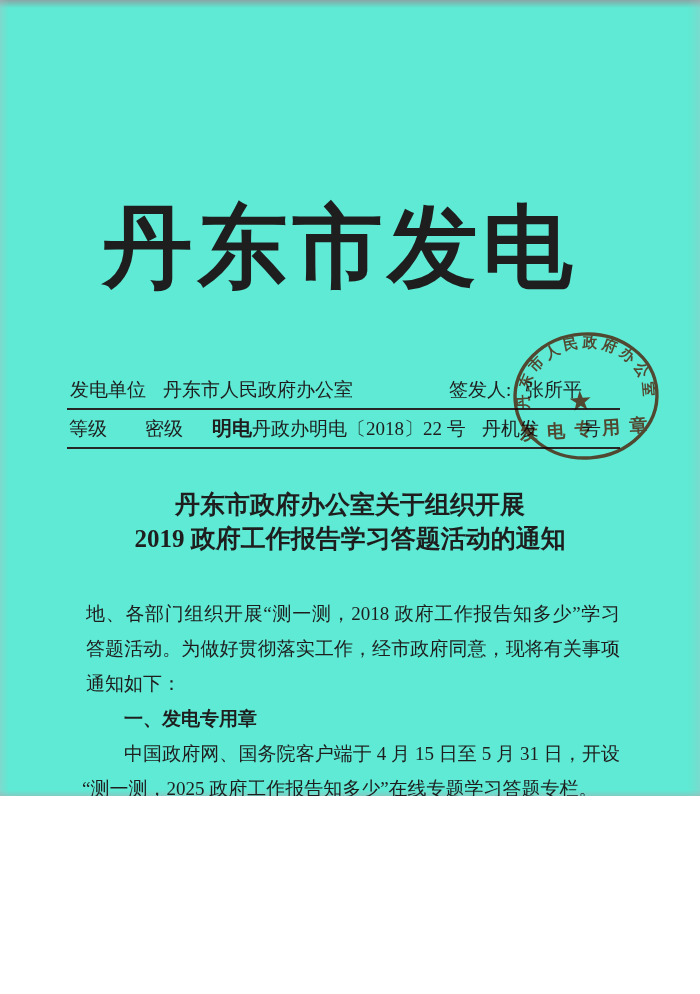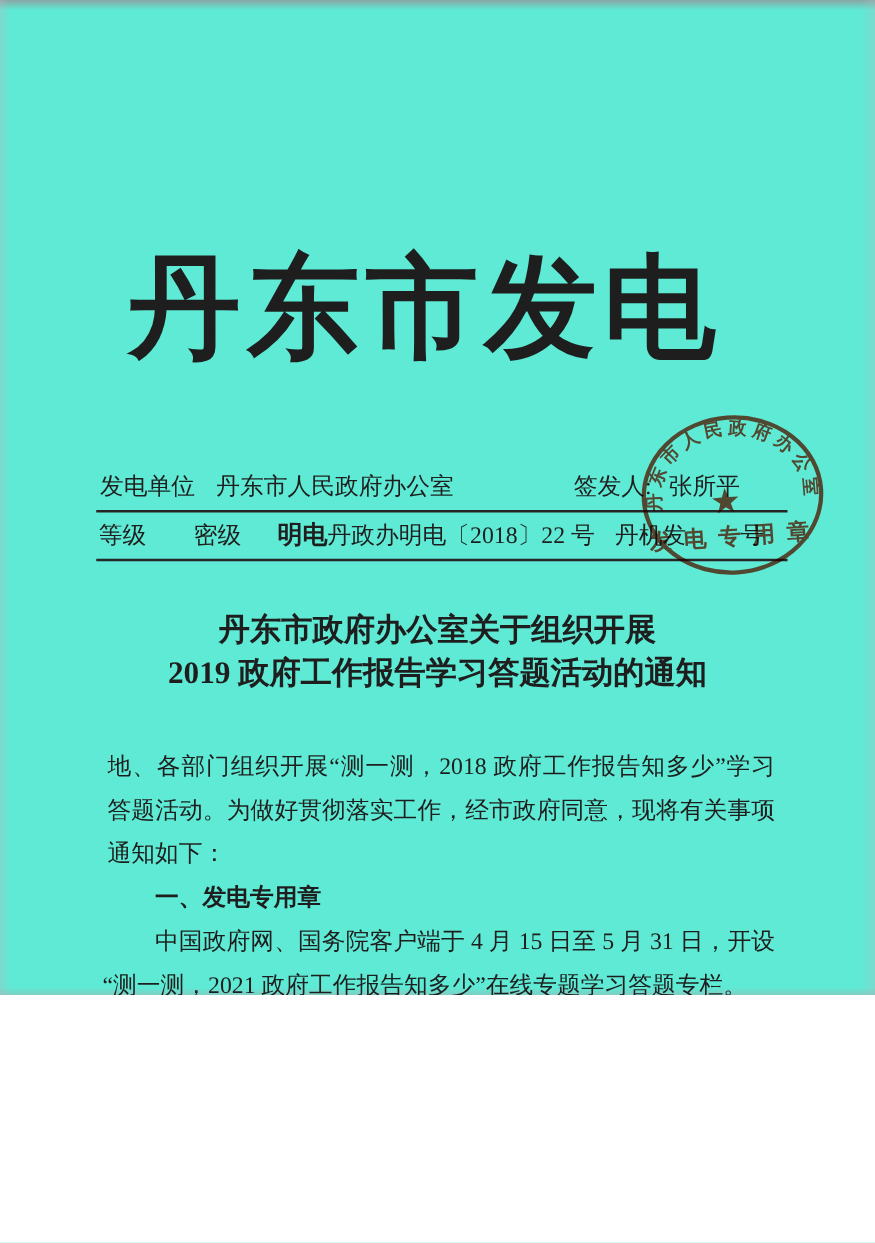--- a/index.html
+++ b/index.html
@@ -17,21 +17,21 @@
     background:linear-gradient(270deg,rgba(185,185,192,.30),rgba(185,185,192,0));}
   .edge-bottom{position:absolute;bottom:0;left:0;width:700px;height:6px;
     background:linear-gradient(0deg,rgba(170,170,176,.45),rgba(170,170,176,0));}
 
   .big-title{
     position:absolute;top:200px;left:0;width:700px;text-align:center;
     font-size:90px;line-height:96px;font-weight:bold;letter-spacing:5px;
     transform:translateX(-10px);white-space:nowrap;
   }
 
-  .htable{position:absolute;left:77px;top:374px;width:553px;font-size:19px;}
+  .htable{position:absolute;left:67px;top:374px;width:553px;font-size:19px;}
   .ht-row{position:relative;}
   .ht-row1{height:34px;line-height:32px;}
   .ht-row2{height:41px;line-height:41px;}
   .ht-row span{position:absolute;top:0;white-space:nowrap;}
   .r1-unit-label{left:3px;}
   .r1-unit-value{left:96px;}
   .r1-signer-label{left:382px;}
   .r1-signer-name{left:458px;}
   .r2-grade{left:2px;}
   .r2-secrecy-label{left:78px;}
@@ -116,19 +116,19 @@
     <div>丹东市政府办公室关于组织开展</div>
     <div>2019 政府工作报告学习答题活动的通知</div>
   </div>
 
   <div class="body-text">
     <div class="bline just">地、各部门组织开展“测一测，2018 政府工作报告知多少”学习</div>
     <div class="bline just">答题活动。为做好贯彻落实工作，经市政府同意，现将有关事项</div>
     <div class="bline">通知如下：</div>
     <div class="bline indent heading">一、发电专用章</div>
     <div class="bline indent just">中国政府网、国务院客户端于 4 月 15 日至 5 月 31 日，开设</div>
-    <div class="bline hang">“测一测，2021 政府工作报告知多少”在线专题学习答题专栏。</div>
+    <div class="bline hang">“测一测，2025 政府工作报告知多少”在线专题学习答题专栏。</div>
   </div>
 
   <div class="footer-rule"></div>
   <div class="page-count">共 7 页</div>
 
 </div>
 
 </body></html>

